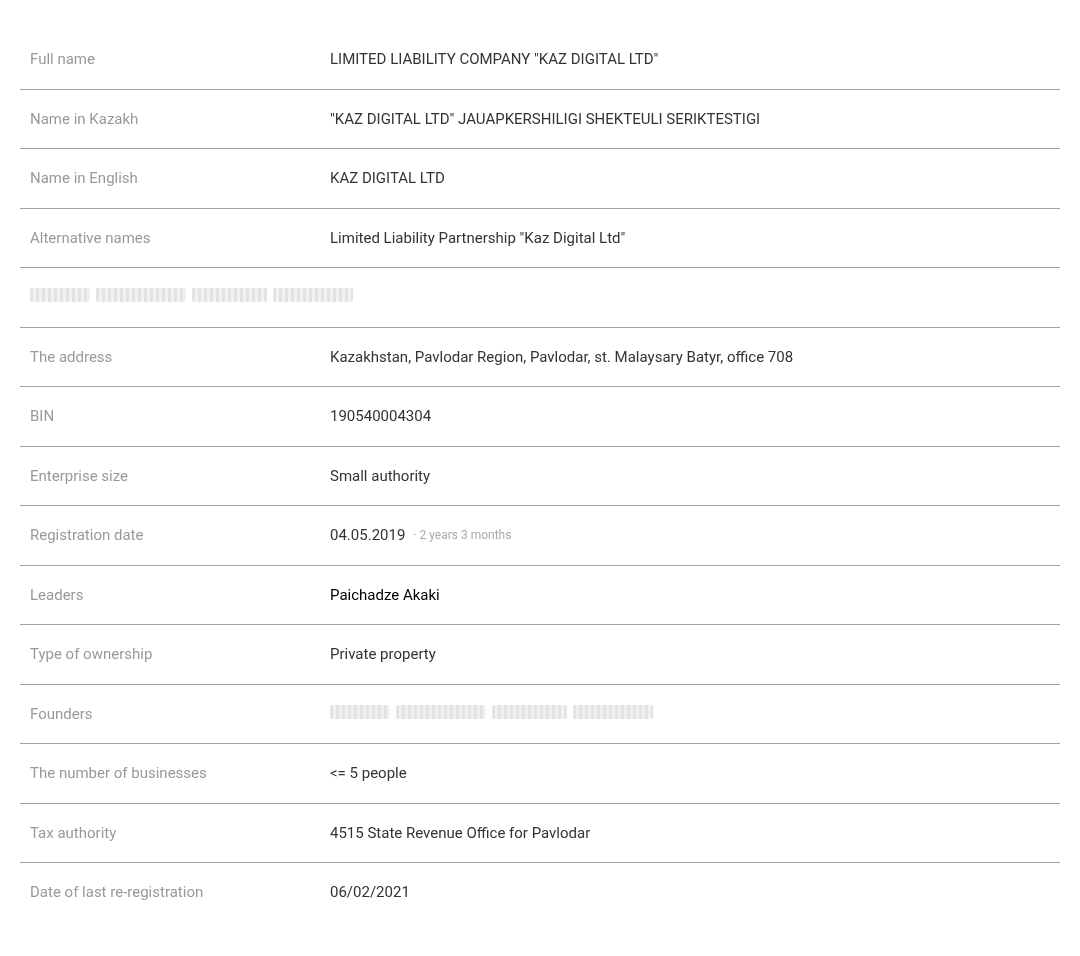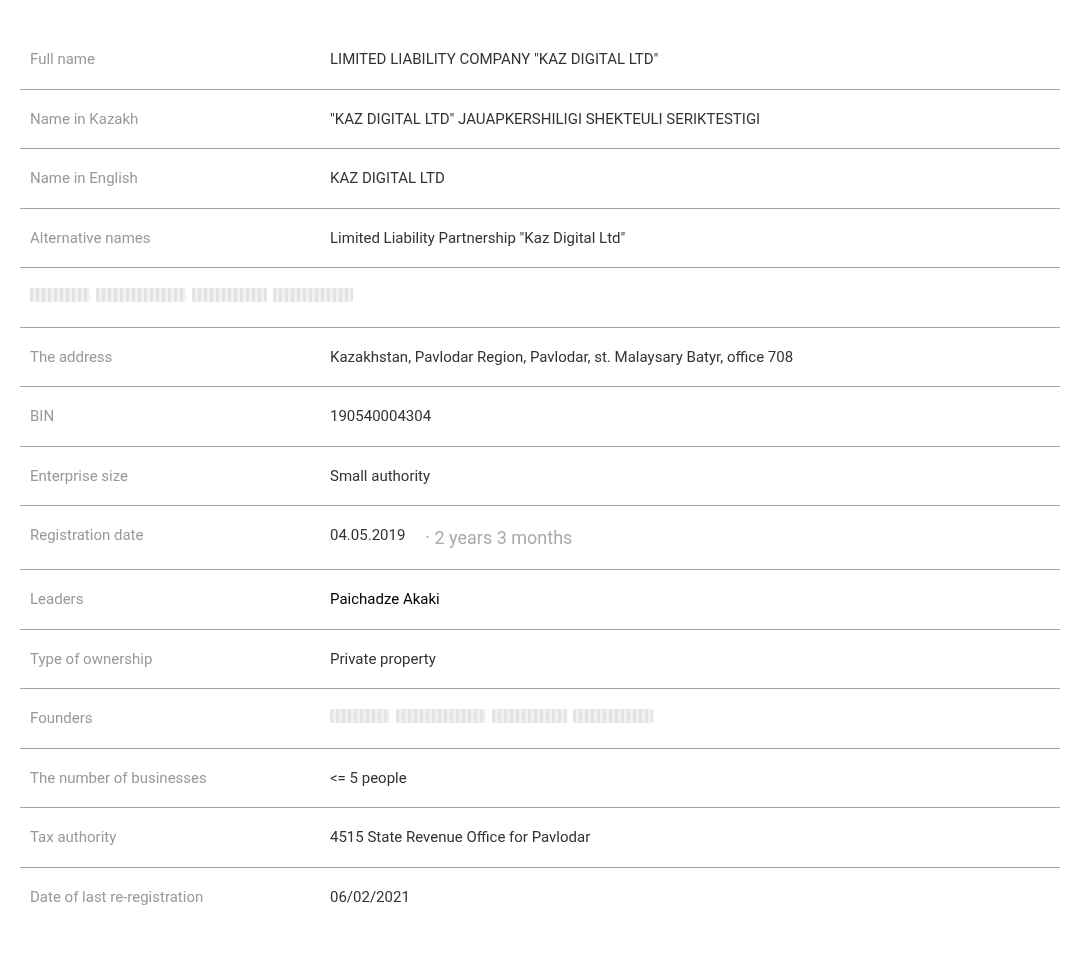--- a/index.html
+++ b/index.html
@@ -52,31 +52,31 @@
       overflow: hidden;
     }
 
     .value-link {
       color: #000000;
       text-decoration: none;
     }
 
     .registration-date {
       display: flex;
-      align-items: flex-start;
-      gap: 20px;
+      align-items: center;
+      gap: 8px;
     }
 
     .registration-date .date {
       color: #333333;
     }
 
     .registration-date .duration {
       color: #aaaaaa;
-      font-size: 18px;
+      font-size: 12px;
     }
 
     
     .redacted {
       display: inline-flex;
       gap: 6px;
       align-items: center;
     }
 
     .redacted-block {

